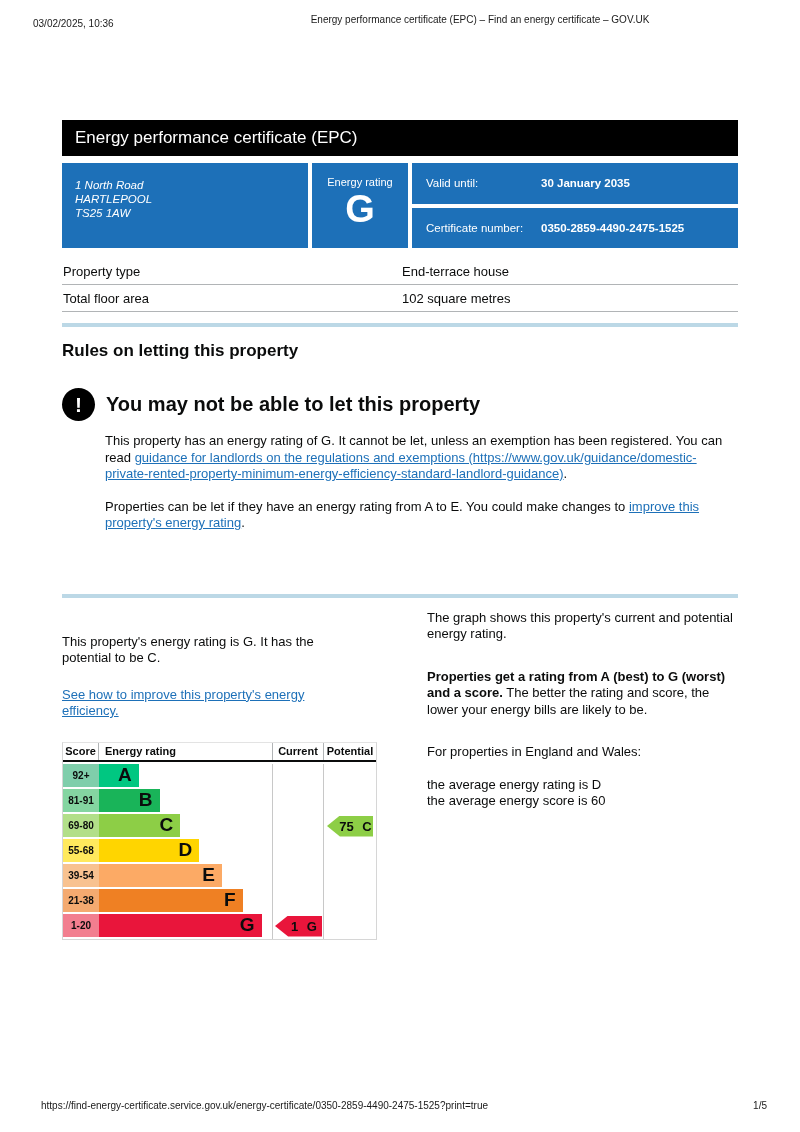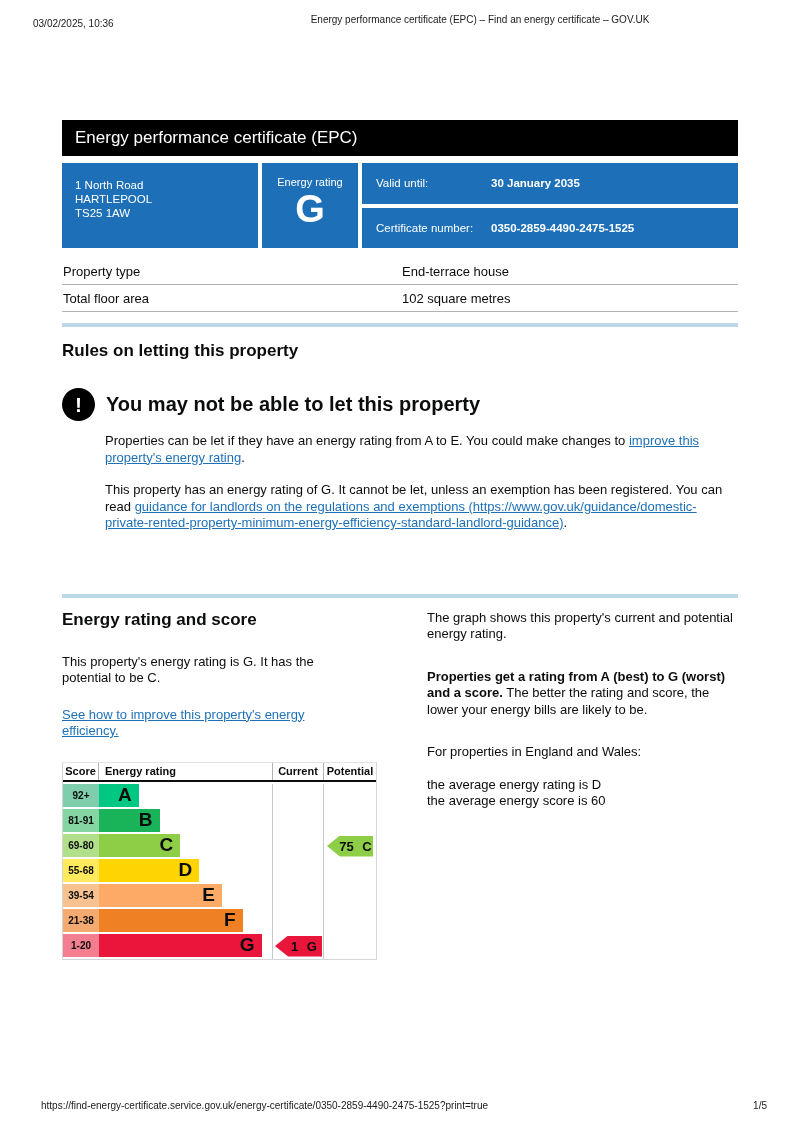--- a/index.html
+++ b/index.html
@@ -17,21 +17,21 @@
 
   .content { padding: 120px 62px 0 62px; }
 
   
   .banner { background: #000; color: #fff; font-size: 17px; font-weight: normal;
             height: 36px; line-height: 36px; padding-left: 13px; }
 
   
   .summary { display: flex; gap: 4px; height: 85px; margin-top: 7px; }
   .summary .box { background: #1d70b8; color: #fff; }
-  .sum-address { width: 196px; padding: 15px 0 0 13px; font-size: 11.5px; line-height: 14px; }
+  .sum-address { width: 246px; padding: 15px 0 0 13px; font-size: 11.5px; line-height: 14px; font-style: italic; }
   .sum-rating { width: 96px; text-align: center; padding-top: 13px; }
   .sum-rating-label { font-size: 11px; }
   .sum-rating-letter { font-size: 38px; font-weight: bold; line-height: 42px; }
   .sum-meta { flex: 1; display: flex; flex-direction: column; gap: 4px; }
   .sum-meta-row { flex: 1; background: #1d70b8; color: #fff; display: flex; align-items: center;
                   padding-left: 14px; font-size: 11.5px; }
   .sum-meta-label { width: 115px; }
   .sum-meta-value { font-weight: bold; }
 
   
@@ -143,30 +143,29 @@
     <div class="blue-divider"></div>
 
     <h2 class="section-heading">Rules on letting this property</h2>
 
     <div class="warning">
       <span class="warn-icon">!</span>
       <h3>You may not be able to let this property</h3>
     </div>
 
     <div class="indent">
+      <p><span>This property has an energy rating of G. It cannot be let, unless an exemption has been registered. You can read </span><a class="link">guidance for landlords on the regulations and exemptions (https://www.gov.uk/guidance/domestic-private-rented-property-minimum-energy-efficiency-standard-landlord-guidance)</a><span>.</span></p>
       <p><span>Properties can be let if they have an energy rating from A to E. You could make changes to </span><a class="link">improve this property's energy rating</a><span>.</span></p>
-      <p><span>This property has an energy rating of G. It cannot be let, unless an exemption has been registered. You can read </span><a class="link">guidance for landlords on the regulations and exemptions (https://www.gov.uk/guidance/domestic-private-rented-property-minimum-energy-efficiency-standard-landlord-guidance)</a><span>.</span></p>
     </div>
 
     <div class="blue-divider second"></div>
 
     <div class="two-col">
 
       <div class="col-left">
-        <h2 class="section-heading" style="margin-top:0">Energy rating and score</h2>
         <p class="intro">This property's energy rating is G. It has the potential to be C.</p>
         <a class="link improve-link">See how to improve this property's energy efficiency.</a>
 
         <div class="epc-chart">
           <div class="epc-header">
             <div class="h-score">Score</div>
             <div class="h-rating">Energy rating</div>
             <div class="h-current">Current</div>
             <div class="h-potential">Potential</div>
           </div>

